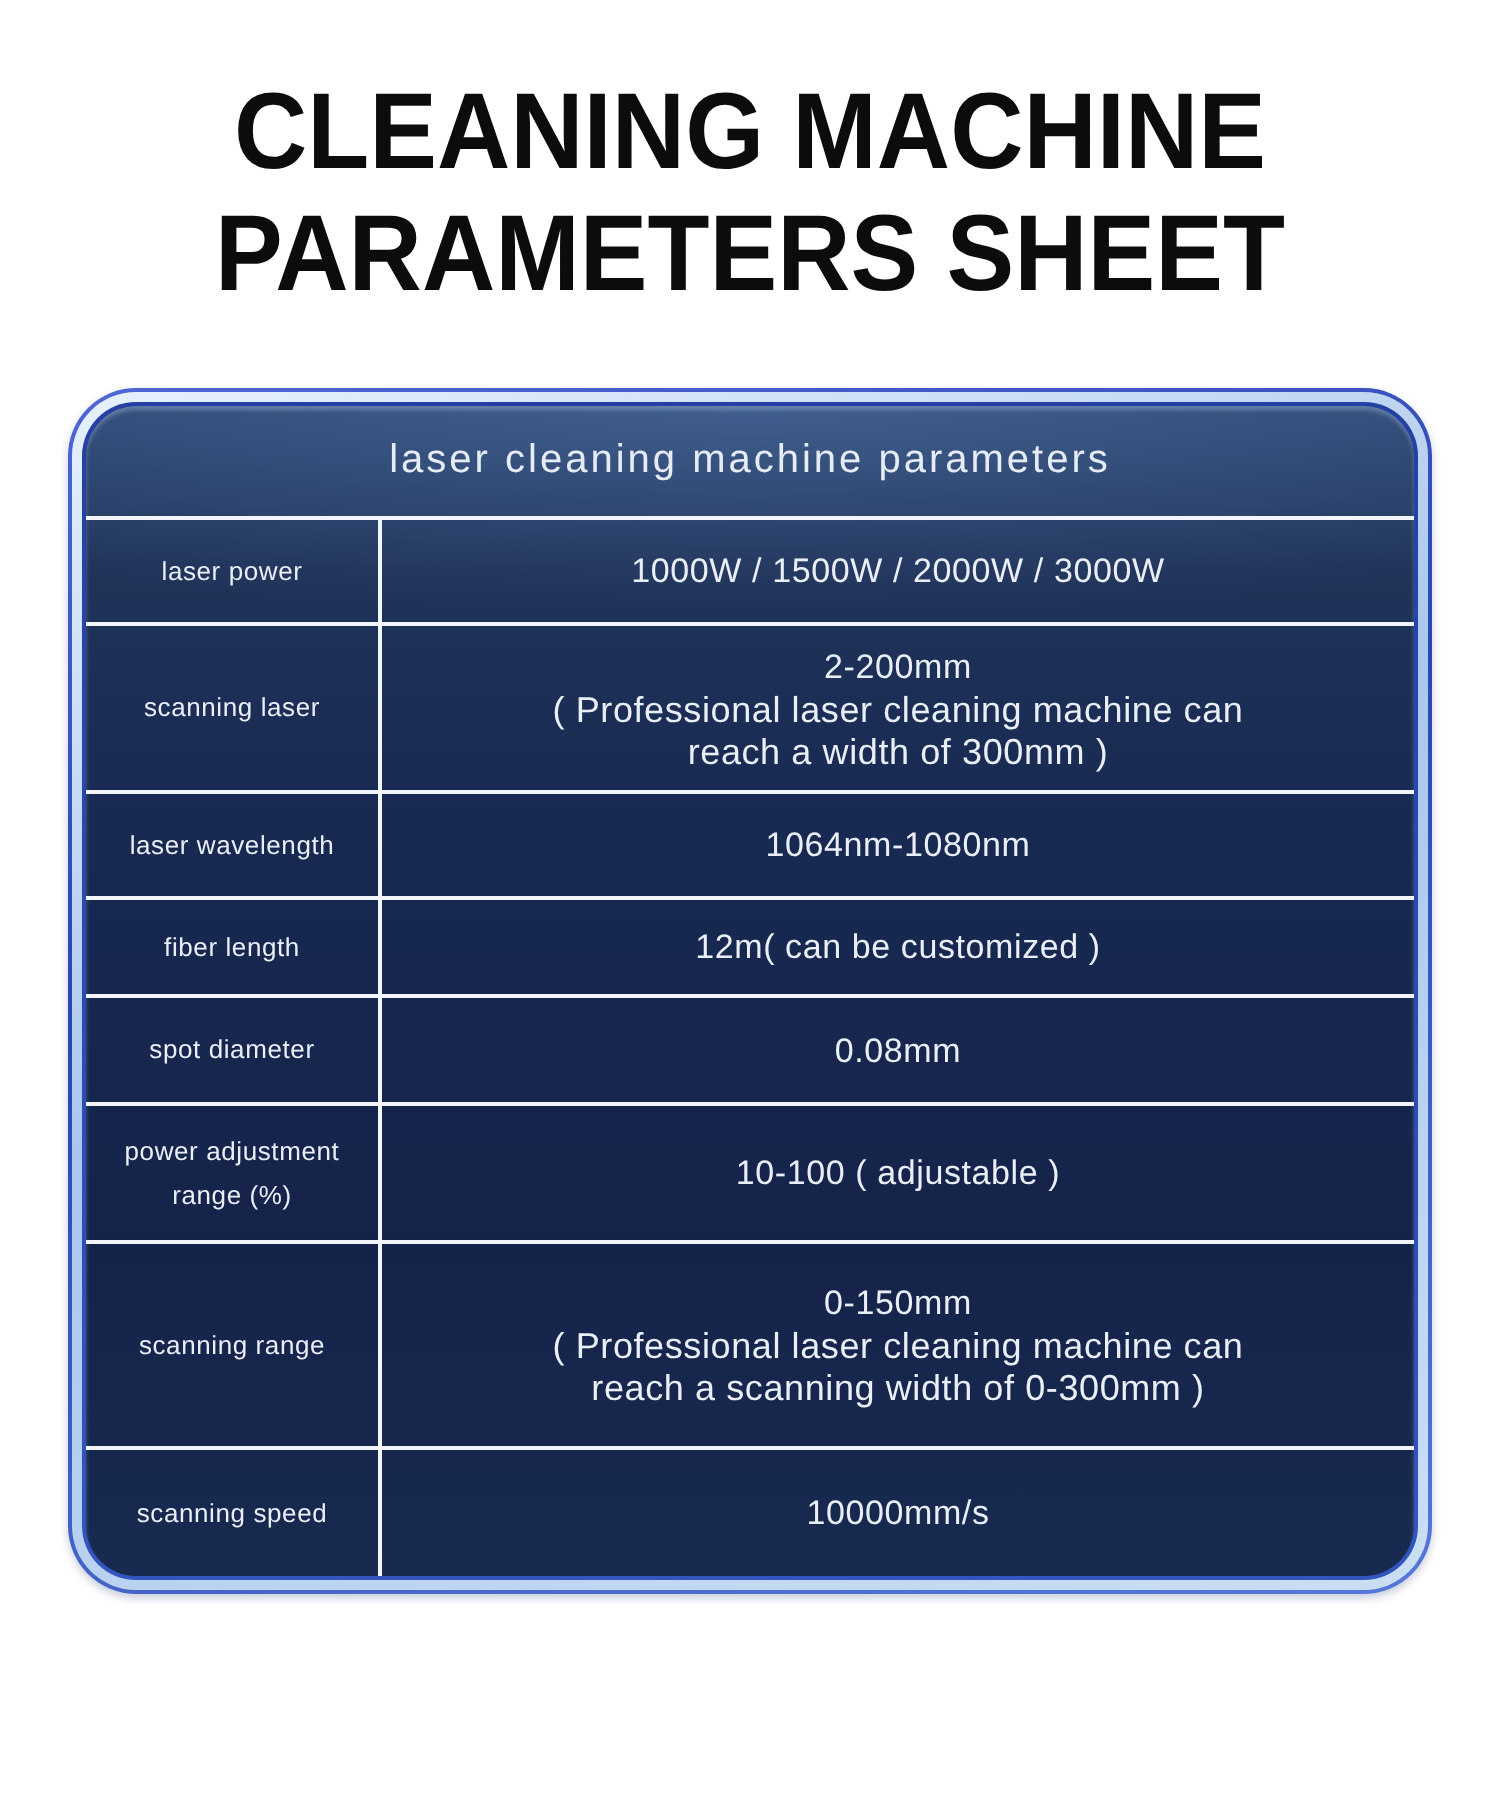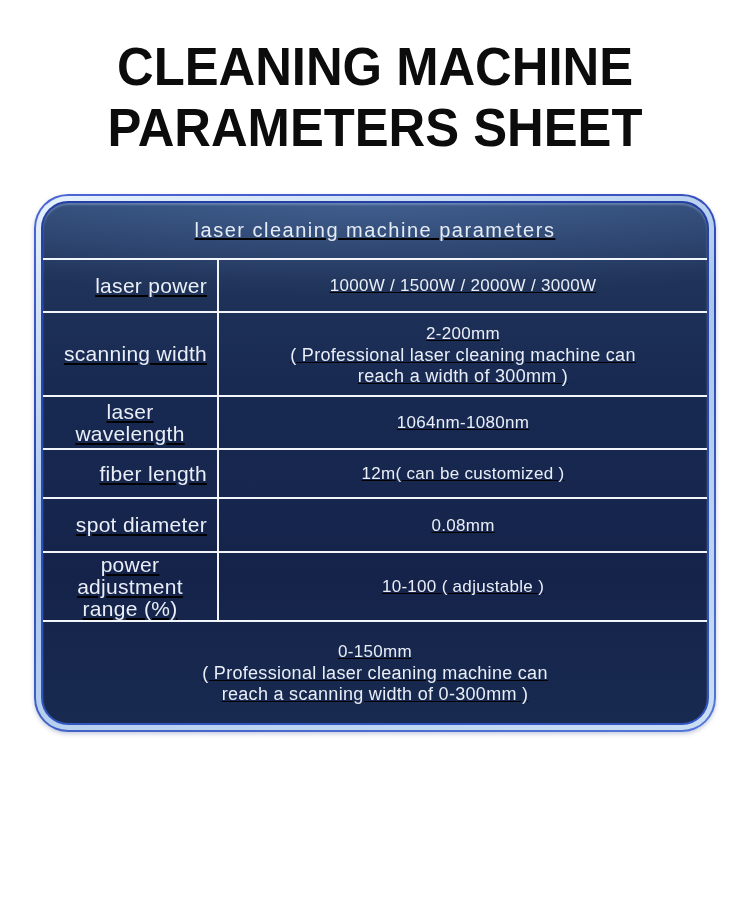--- a/index.html
+++ b/index.html
@@ -25,21 +25,20 @@
 
   
   .frame-a {
     width:682px;
     margin:36px auto 0 auto;
     border-radius:34px;
     padding:2px;
     background:linear-gradient(165deg,#4e66d6 0%,#2a44b0 40%,#5577d8 100%);
     box-sizing:border-box;
     box-shadow:0 2px 4px rgba(30,50,120,0.25);
-    text-decoration:underline;
   }
   .frame-b {
     border-radius:32px;
     padding:5px;
     background:linear-gradient(160deg,#e6f1fb 0%,#a9c6ec 45%,#cadff4 100%);
   }
   .frame-c {
     border-radius:27px;
     padding:2px;
     background:linear-gradient(180deg,#2440a4,#3355c0);
@@ -59,25 +58,25 @@
     height:55px;
     display:flex; align-items:center; justify-content:center;
     font-size:20px; letter-spacing:1.5px; color:#e6ecf5;
   }
   .trow {
     display:flex;
     border-top:2px solid #f2f6fb;
     box-sizing:border-box;
   }
   .cell-l {
-    width:176px; flex:none;
+    width:148px; flex:none;
     border-right:2px solid #f2f6fb;
-    display:flex; align-items:center; justify-content:flex-end;
+    display:flex; align-items:center; justify-content:center;
     text-align:center;
-    font-size:21px; letter-spacing:0.3px; line-height:22px;
+    font-size:13px; letter-spacing:0.3px; line-height:22px;
     padding:4px 10px; box-sizing:border-box;
   }
   .cell-r {
     flex:1;
     display:flex; flex-direction:column; justify-content:center;
     text-align:center;
     font-size:17px; letter-spacing:0.3px;
     padding:4px 14px; box-sizing:border-box;
   }
   .val  { line-height:23px; }
@@ -107,21 +106,21 @@
           <div class="cell-l">
             <span>laser power</span>
           </div>
           <div class="cell-r">
             <div class="val">1000W / 1500W / 2000W / 3000W</div>
           </div>
         </div>
 
         <div class="trow h84">
           <div class="cell-l">
-            <span>scanning width</span>
+            <span>scanning laser</span>
           </div>
           <div class="cell-r">
             <div class="val">2-200mm</div>
             <div class="note">( Professional laser cleaning machine can</div>
             <div class="note">reach a width of 300mm )</div>
           </div>
         </div>
 
         <div class="trow h53">
           <div class="cell-l">
@@ -154,24 +153,35 @@
           <div class="cell-l">
             <span>power adjustment range (%)</span>
           </div>
           <div class="cell-r">
             <div class="val">10-100 ( adjustable )</div>
           </div>
         </div>
 
 
         <div class="trow h103">
+          <div class="cell-l">
+            <span>scanning range</span>
+          </div>
           <div class="cell-r">
             <div class="val">0-150mm</div>
             <div class="note">( Professional laser cleaning machine can</div>
             <div class="note">reach a scanning width of 0-300mm )</div>
           </div>
         </div>
 
+        <div class="trow h65">
+          <div class="cell-l">
+            <span>scanning speed</span>
+          </div>
+          <div class="cell-r">
+            <div class="val">10000mm/s</div>
+          </div>
+        </div>
 
       </div>
     </div>
   </div>
 </div>
 
 </body></html>

